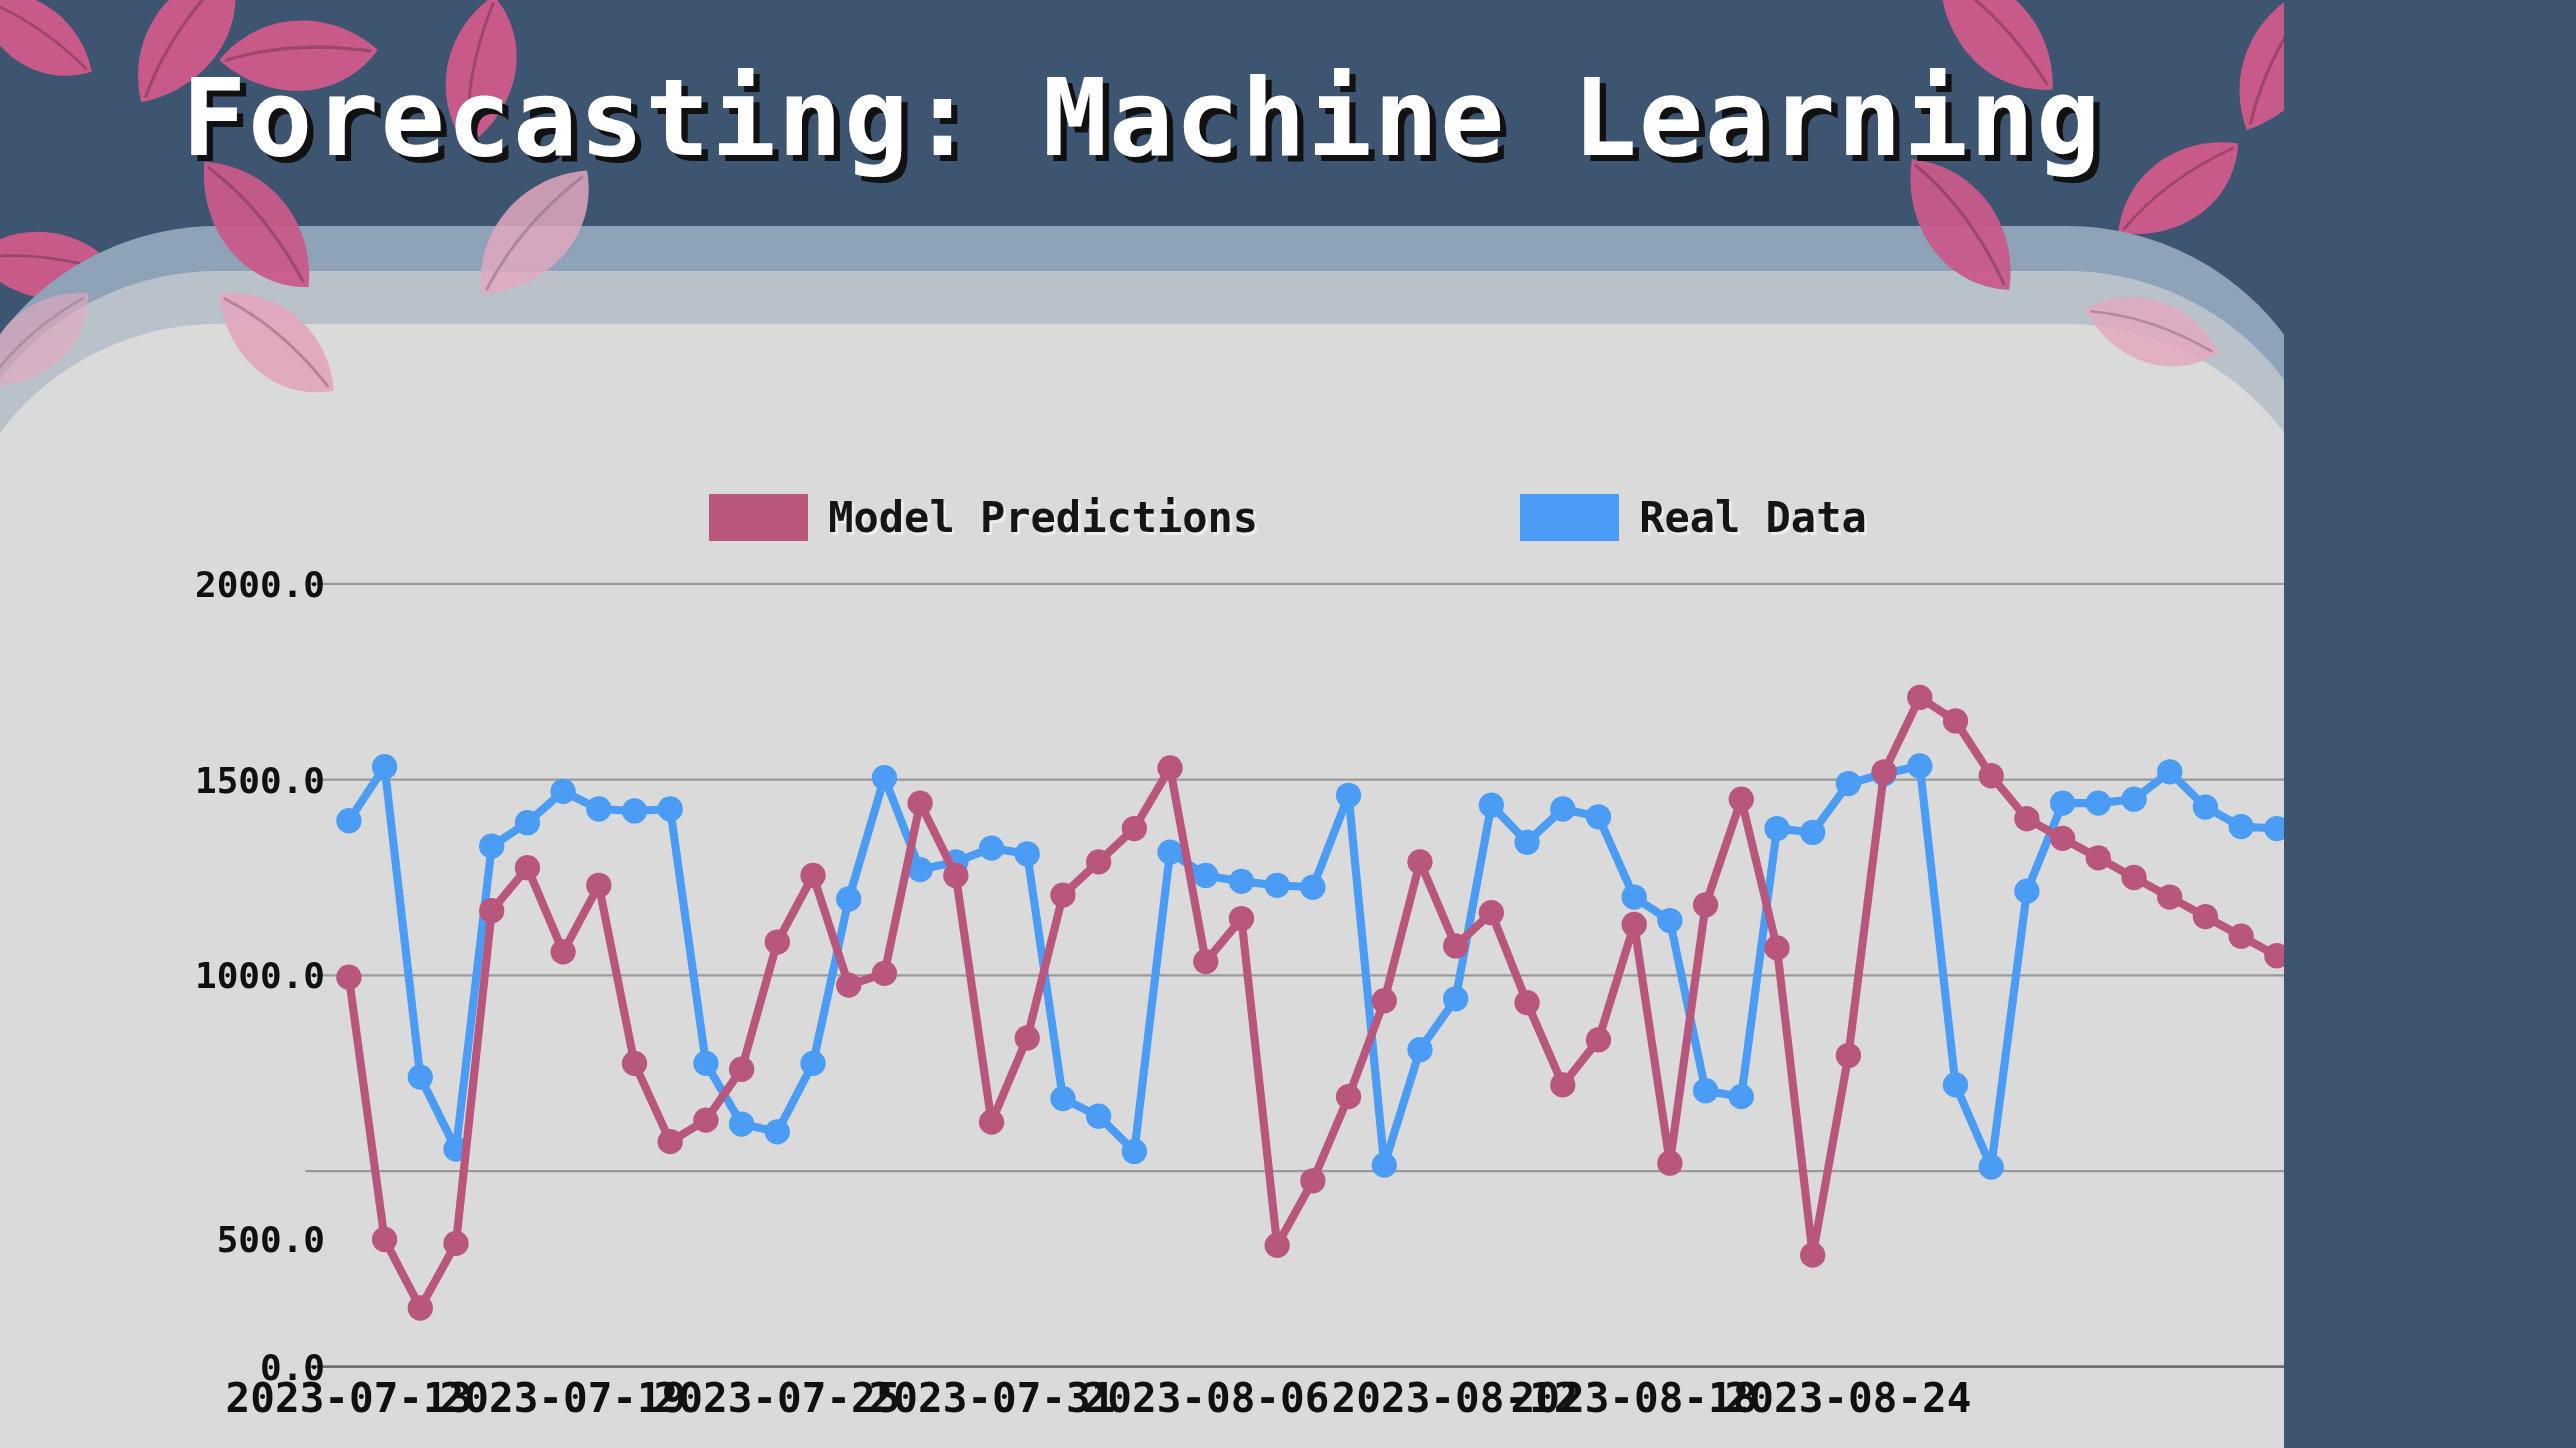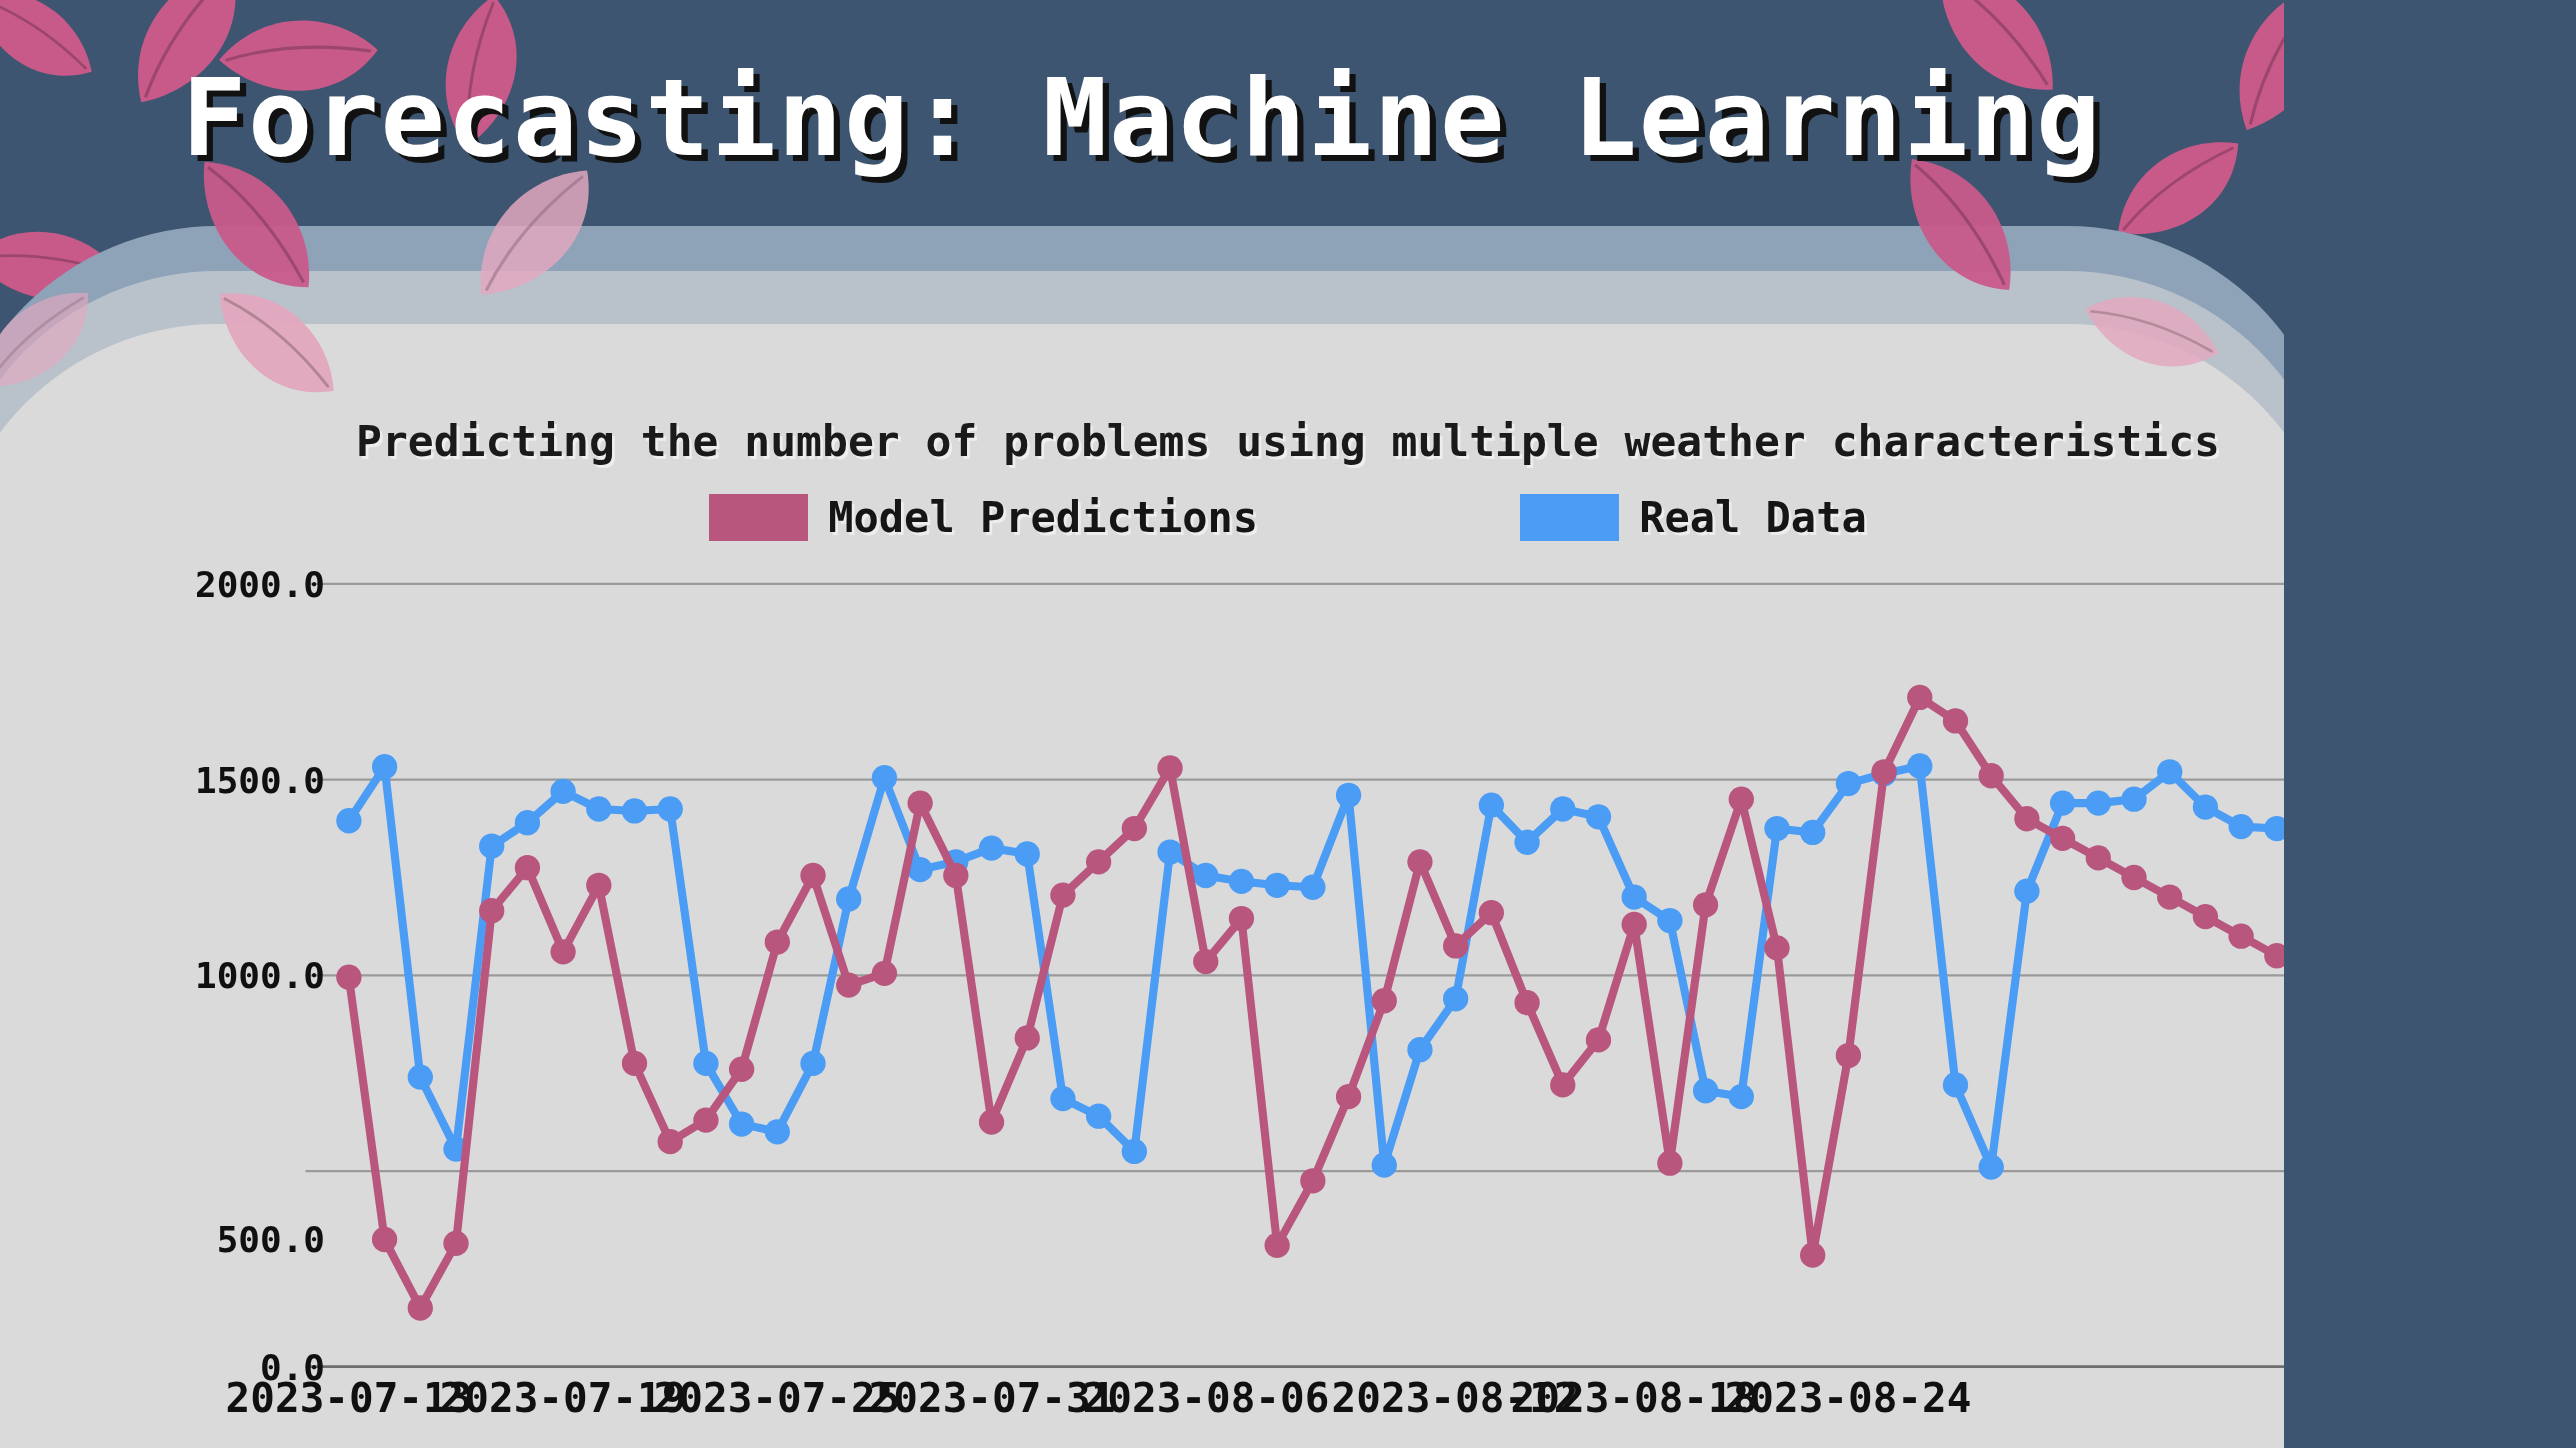--- a/index.html
+++ b/index.html
@@ -197,21 +197,20 @@
           <path d="M2 48 C 18 8, 62 -6, 98 10 C 84 52, 38 64, 2 48 Z" fill="#e2a8be" opacity="0.7"></path>
           <path d="M6 47 C 30 30, 60 18, 94 12" stroke="#e2a8be" stroke-width="2" fill="none" opacity="0.385" style="filter:brightness(0.6)"></path>
         </svg>
       </div>
     </div>
 
   <div class="title">Forecasting: Machine Learning</div>
 
   <div class="chart-wrap">
 
-    <div class="chart-title">Predicting the number of problems using multiple weather characteristics</div>
 
     <div class="legend">
       <div class="legend-item">
         <span class="legend-swatch" id="sw1" style="background: rgb(184, 86, 126);"></span>
         <span class="legend-label">Model Predictions</span>
       </div>
       <div class="legend-item">
         <span class="legend-swatch" id="sw0" style="background: rgb(74, 156, 245);"></span>
         <span class="legend-label">Real Data</span>
       </div>

